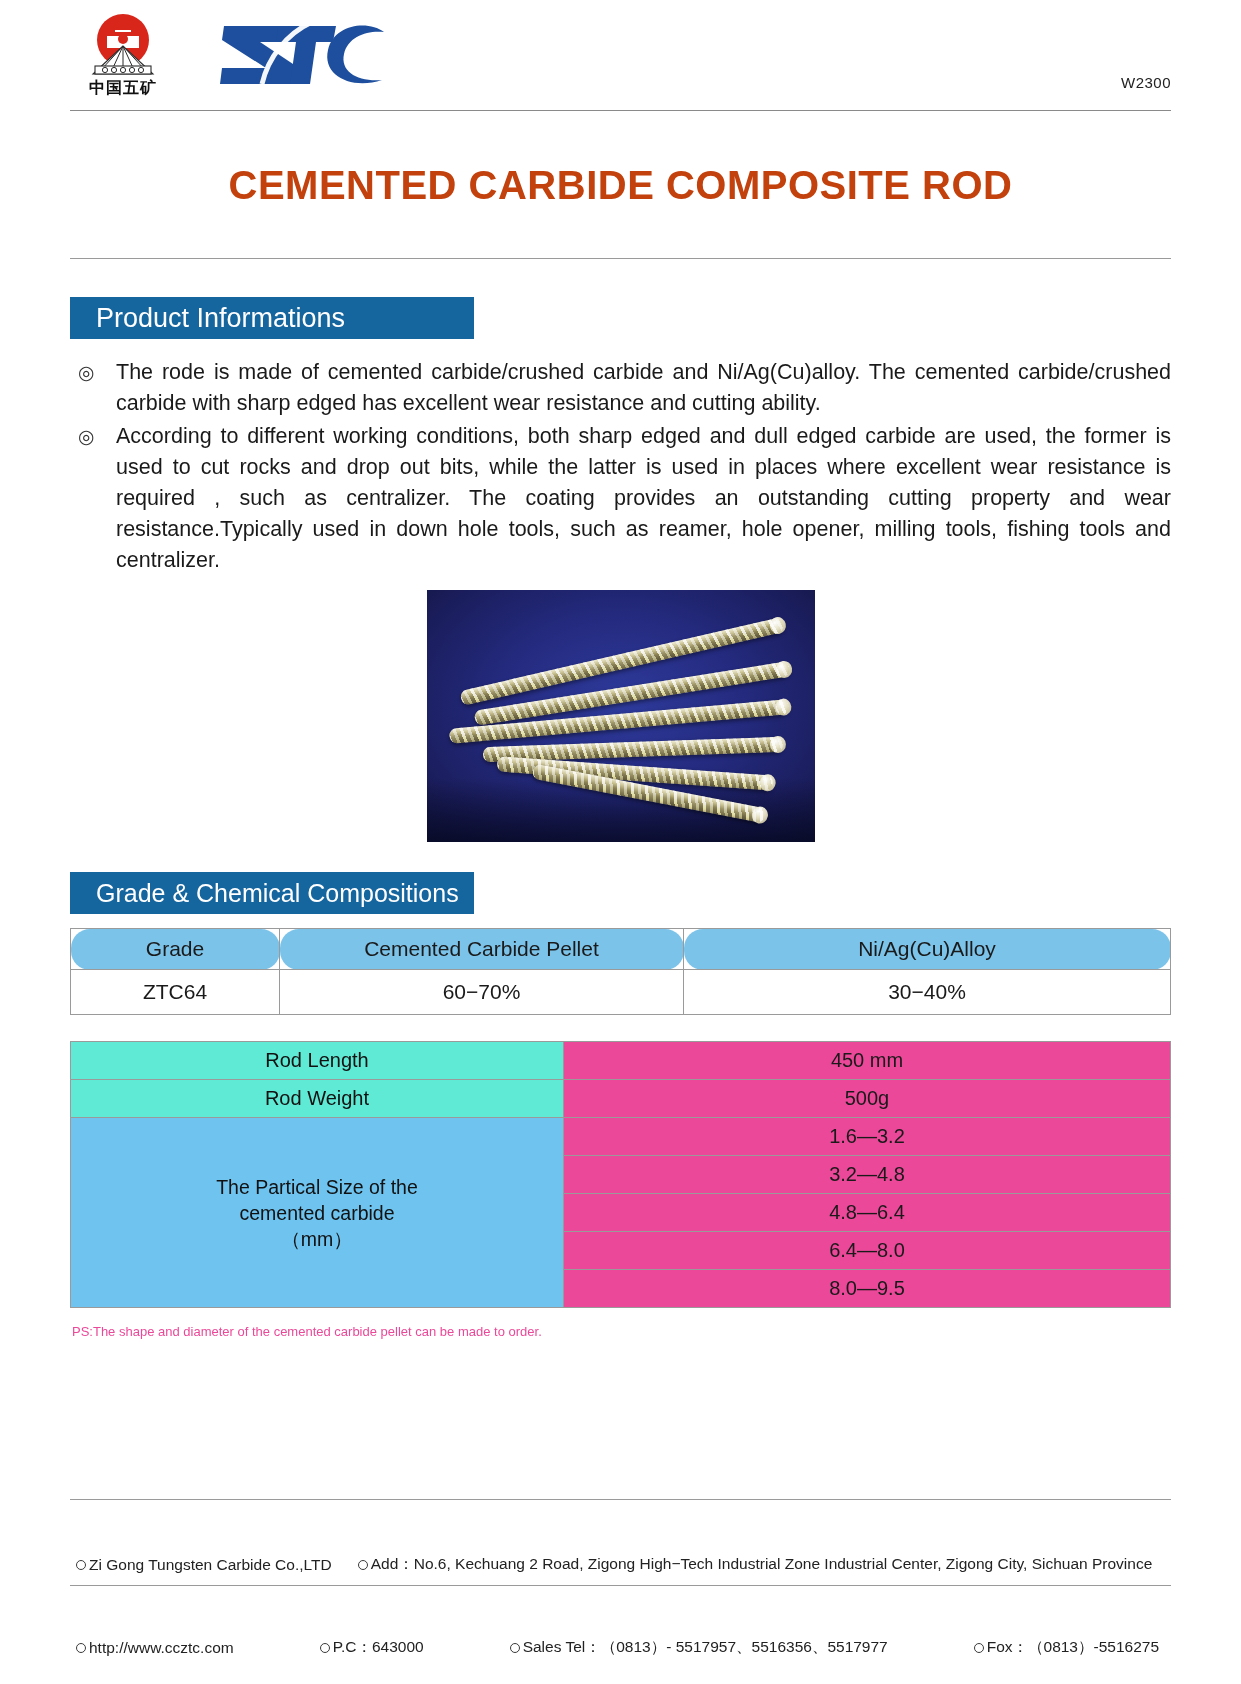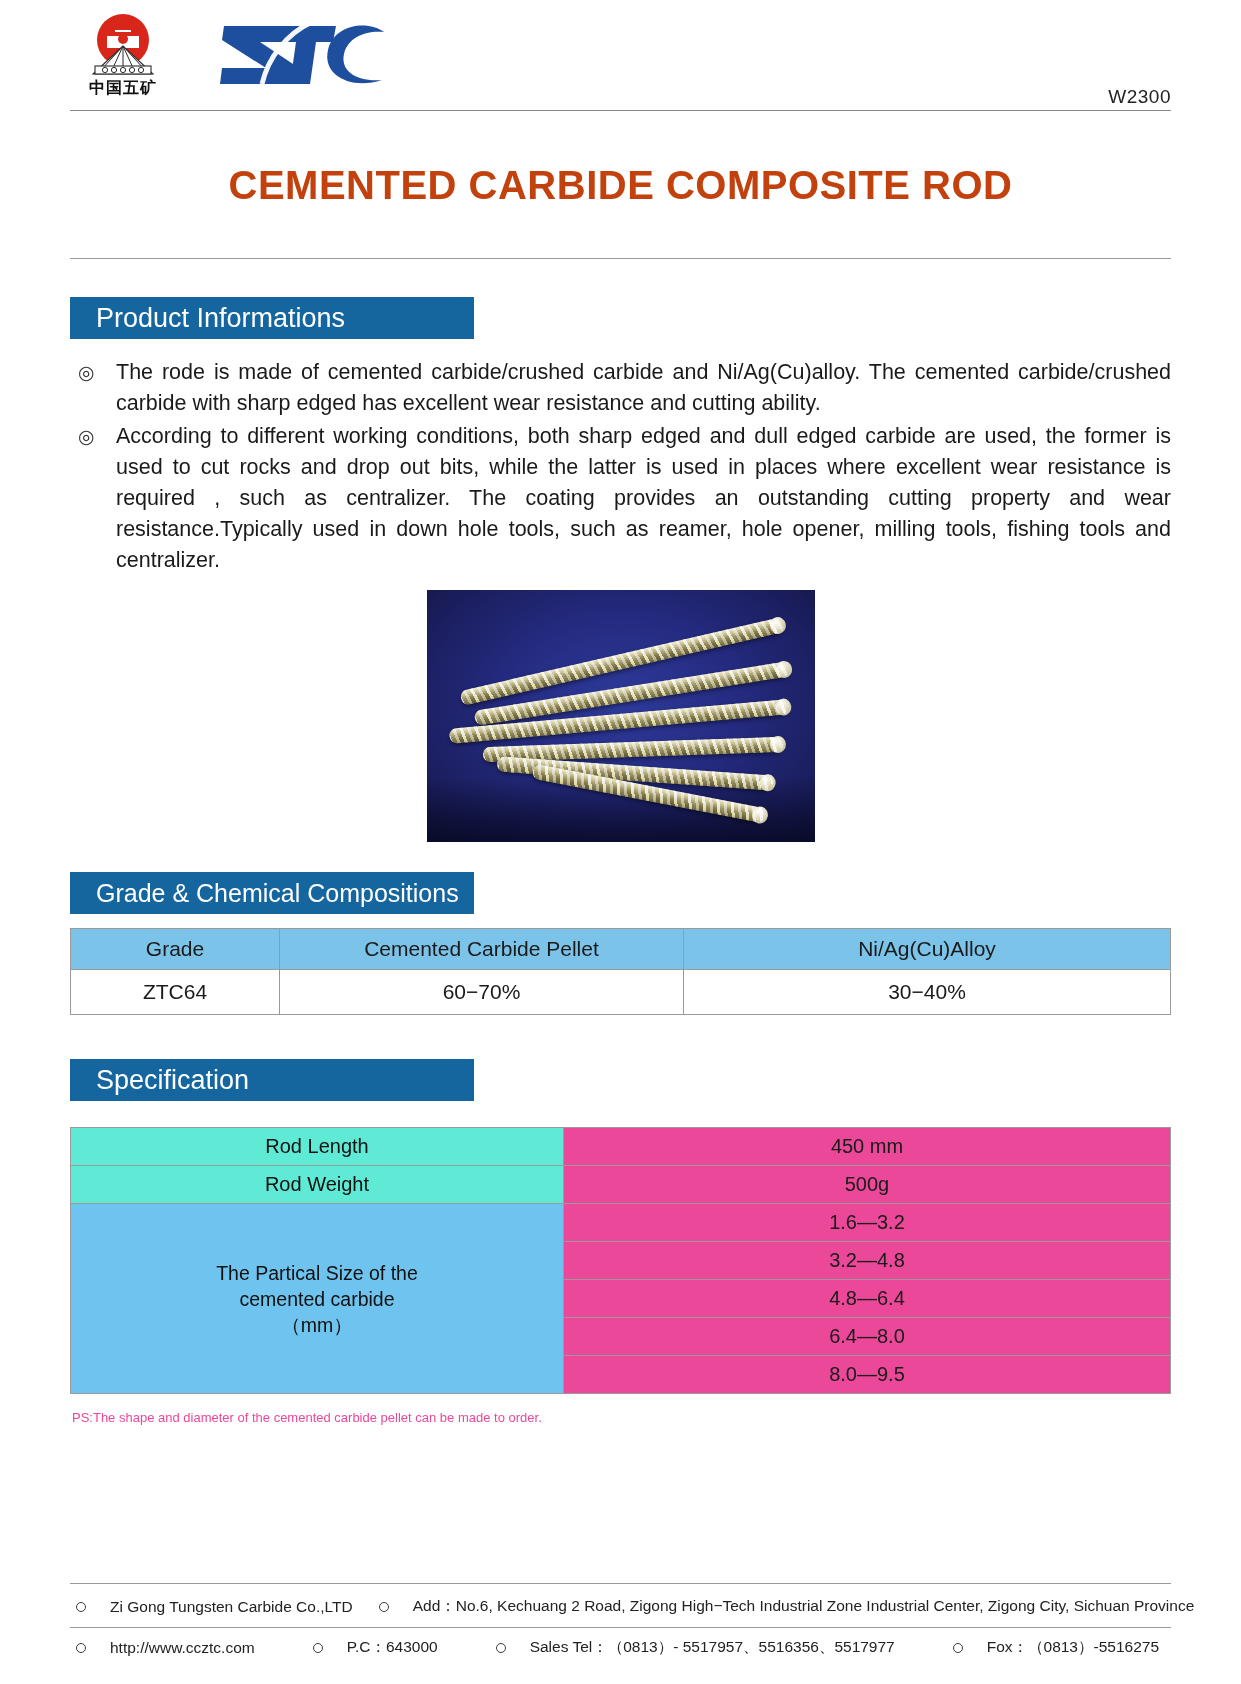--- a/index.html
+++ b/index.html
@@ -49,22 +49,22 @@
     letter-spacing: 1px;
     color: #111;
     font-family: "DejaVu Sans", sans-serif;
     font-weight: 700;
     line-height: 1;
   }
   .ztc-logo { display:block; margin-left: 22px; }
   .doc-code {
     position: absolute;
     right: 0;
-    bottom: 0;
-    font-size: 19px;
+    bottom: 17px;
+    font-size: 15px;
     color: #222;
     letter-spacing: .5px;
   }
   .header-rule {
     height: 1px;
     background: #8a8a8a;
     margin-top: 2px;
   }
 
   
@@ -181,20 +181,21 @@
     border: 1px solid #9a9a9a;
     text-align: center;
     font-weight: 400;
     color: #1a1a1a;
   }
   .grade-tbl th {
     background: #7cc3ea;
     font-size: 21px;
     height: 40px;
     padding: 0 4px;
+    border-radius: 19px;
   }
   .grade-tbl td {
     background: #ffffff;
     font-size: 21px;
     height: 42px;
   }
   .grade-tbl .col-grade  { width: 200px; }
   .grade-tbl .col-pellet { width: 395px; }
 
   .spec-tbl { margin-top: 26px; }
@@ -241,21 +242,21 @@
   }
   .f-row {
     display: flex;
     align-items: center;
     font-size: 15.5px;
     color: #222;
     white-space: nowrap;
   }
   .f-row.r1 { justify-content: flex-start; gap: 26px; padding-left: 6px; }
   .f-row.r2 { justify-content: space-between; padding: 0 12px 0 6px; }
-  .f-item { display: flex; align-items: center; gap: 24px; }
+  .f-item { display: flex; align-items: center; gap: 3px; margin-top: 42px; }
   .f-dot {
     display: inline-block;
     width: 8px; height: 8px;
     border: 1.4px solid #3b3b3b;
     border-radius: 50%;
     flex: 0 0 auto;
   }
 </style>
 </head>
 <body>
@@ -365,23 +366,20 @@
     <tbody>
       <tr>
         <td>ZTC64</td>
         <td>60−70%</td>
         <td>30−40%</td>
       </tr>
     </tbody>
   </table>
 
   
-  <div style="margin-top:44px;">
-    <div class="banner b-spec">Specification</div>
-  </div>
 
   <table class="tbl spec-tbl">
     <tbody>
       <tr>
         <td class="lab">Rod Length</td>
         <td class="val">450 mm</td>
       </tr>
       <tr>
         <td class="lab">Rod Weight</td>
         <td class="val">500g</td>

